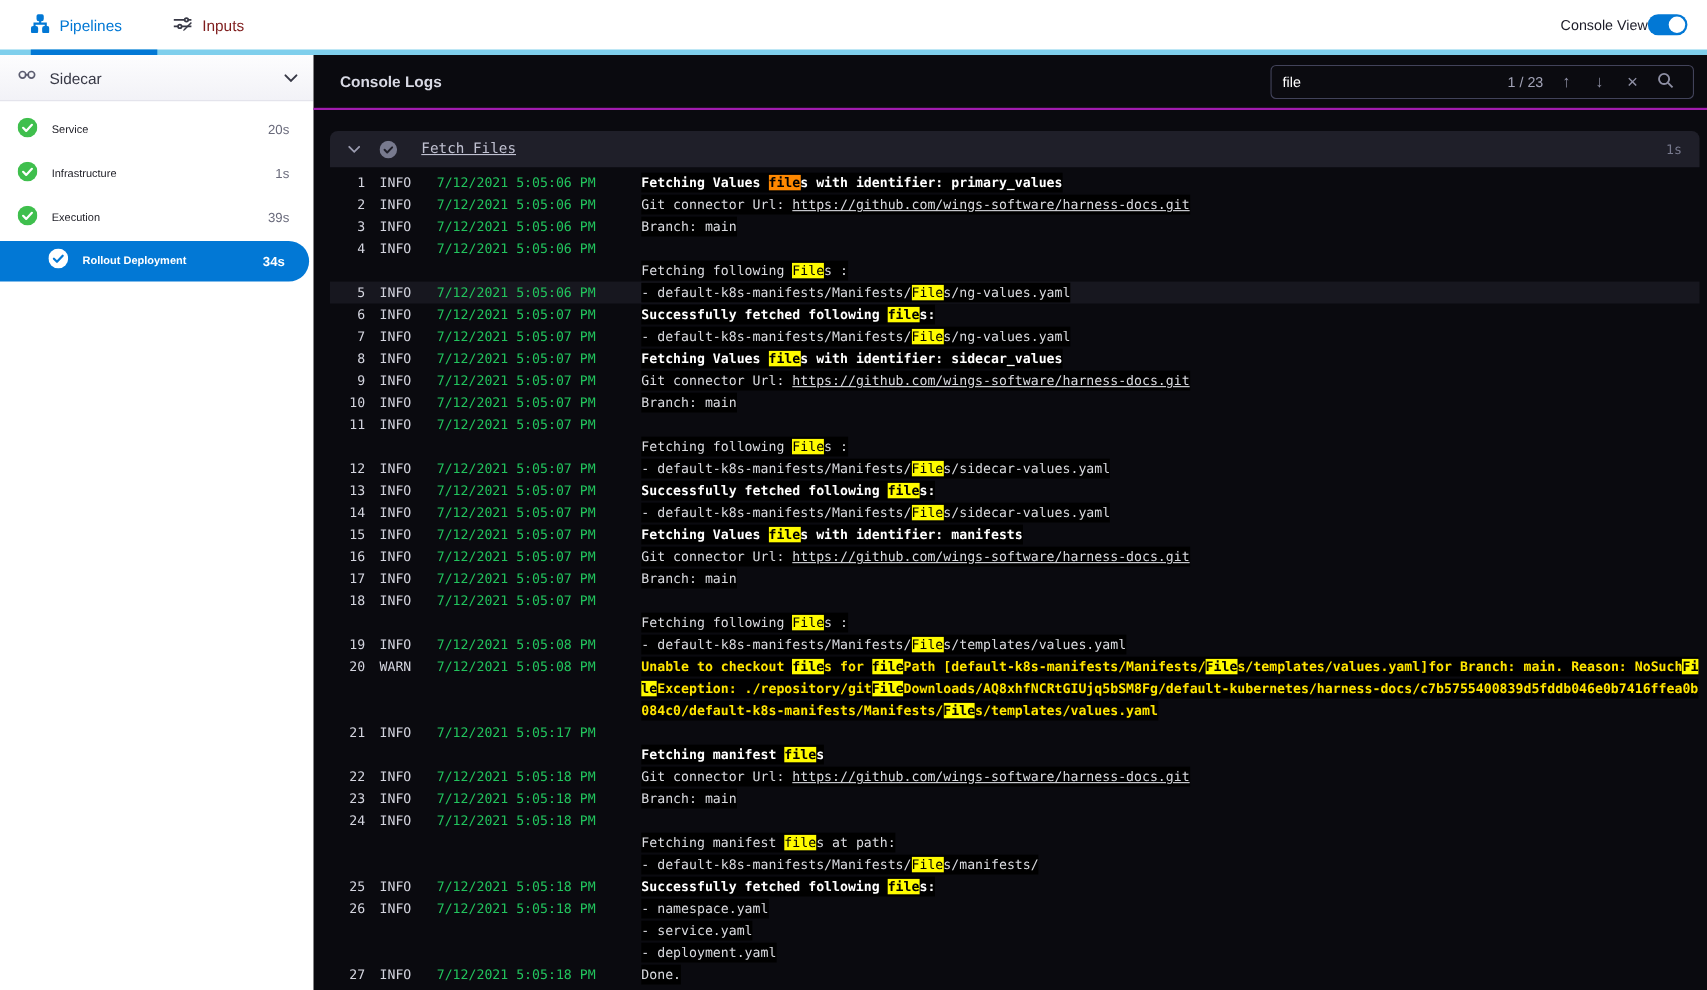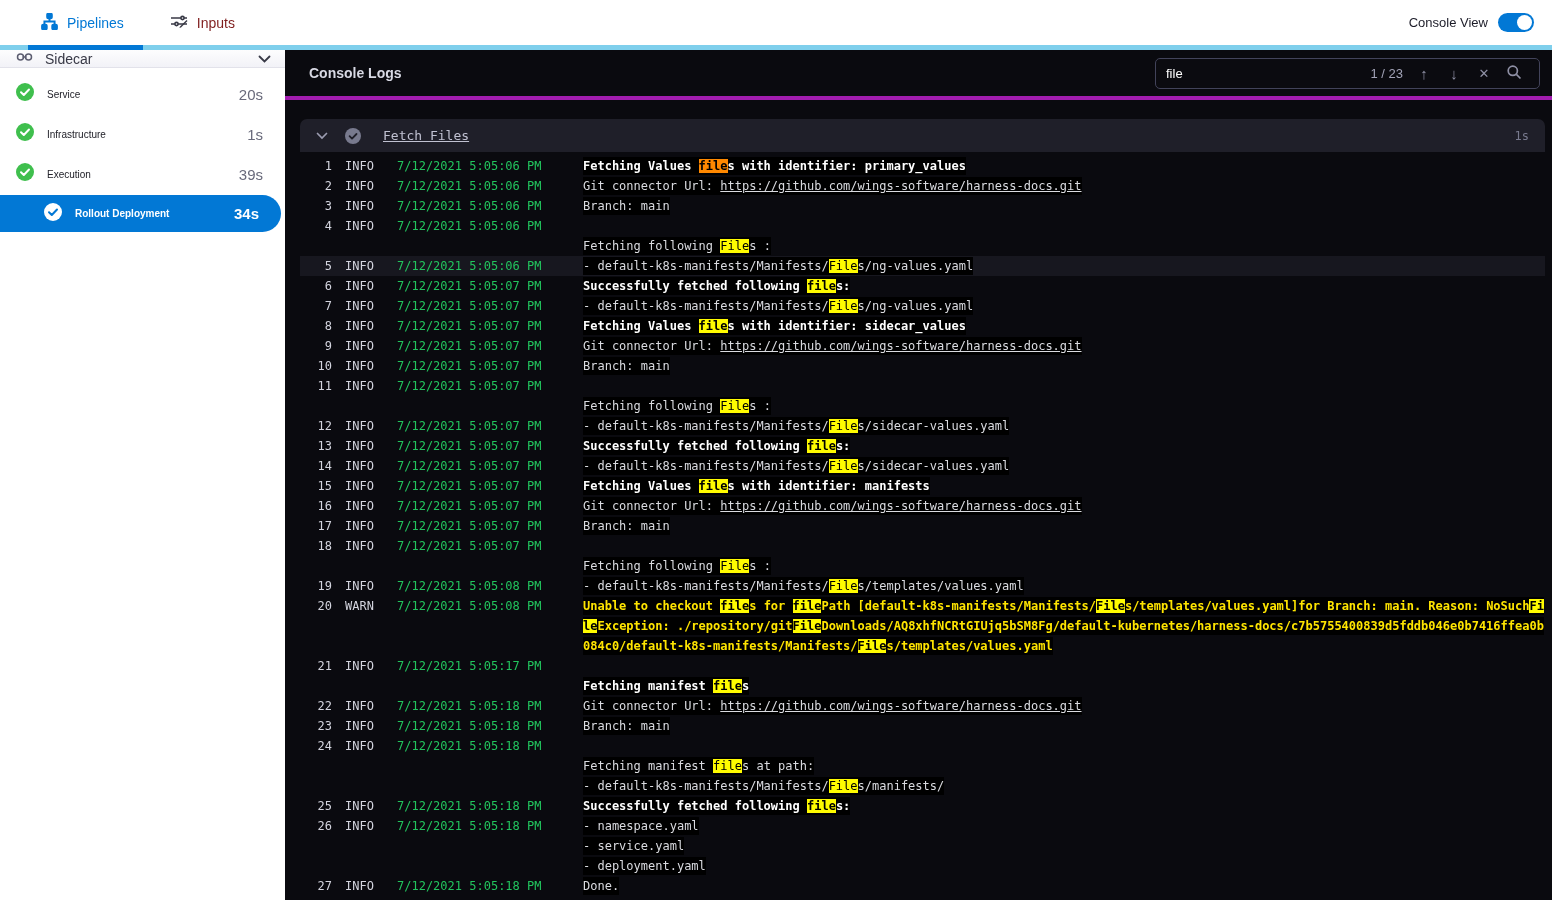--- a/index.html
+++ b/index.html
@@ -1,53 +1,53 @@
 <!DOCTYPE html>
 <html><head>
 <meta charset="utf-8">
 <style>
   * { box-sizing: border-box; margin: 0; padding: 0; }
   html,body { width:1552px; height:900px; overflow:hidden; background:#fff;
     font-family:"Liberation Sans", sans-serif; }
 
   
-  .topbar { height:45px; background:#fff; display:flex; align-items:center; padding-left:41px; }
+  .topbar { height:45px; background:#fff; display:flex; align-items:center; padding-left:28px; }
   .tab { display:flex; align-items:center; gap:9px; font-size:14px; cursor:pointer; }
   .tab.active { color:#0278d5; font-weight:500; }
   .tab.inactive { color:#7f1d1d; margin-left:46px; }
-  .topbar-right { margin-left:auto; margin-right:18px; display:flex; align-items:center; gap:10px; }
+  .topbar-right { margin-left:auto; margin-right:18px; display:flex; align-items:center; }
   .cv-label { font-size:13px; color:#1c1c28; }
   .toggle { width:36px; height:19px; border-radius:10px; background:#0278d5; position:relative; cursor:pointer; }
   .toggle .knob { position:absolute; right:2px; top:2px; width:15px; height:15px; border-radius:50%; background:#fff; }
 
   .accentbar { height:5px; background:#7fcfec; position:relative; }
   .accentbar .active-underline { position:absolute; left:28px; top:0; width:115px; height:5px; background:#0278d5; }
 
   
   .main { display:flex; height:850px; }
 
   
   .sidebar { width:285px; background:#fff; flex:none; display:flex; flex-direction:column; }
-  .pipeline-header { height:18px; display:flex; align-items:center; padding:0 14px 0 16px;
+  .pipeline-header { height:42px; display:flex; align-items:center; padding:0 14px 0 16px;
     background:linear-gradient(#fdfdfe,#f2f2f7); border-bottom:1px solid #e2e2ea; }
   .pipeline-header .pname { font-size:14px; color:#383946; margin-left:12px; }
   .pipeline-header .chev { margin-left:auto; display:flex; }
   .stage-list { padding-top:6px; }
   .stage { height:40px; display:flex; align-items:center; padding:0 22px 0 16px; cursor:pointer; }
   .stage .slabel { font-size:10px; color:#22222a; margin-left:13px; }
-  .stage .sdur { margin-left:auto; font-size:15px; color:#696a7b; }
+  .stage .sdur { margin-left:auto; font-size:12px; color:#696a7b; }
   .stage.selected { background:#0278d5; border-radius:0 19px 19px 0; height:37px; margin:1px 4px 1px 0;
     padding-left:44px; }
   .stage.selected .slabel { color:#fff; font-weight:bold; }
   .stage.selected .sdur { color:#fff; font-weight:bold; }
 
   
   .console { flex:1; background:#0a0a0f; display:flex; flex-direction:column; min-width:0; }
   .console-top { height:50px; flex:none; display:flex; align-items:center; padding:0 12px 0 24px;
-    border-bottom:4px solid #a21caf; }
+    border-bottom:2px solid #a21caf; }
   .console-title { font-size:14px; font-weight:bold; color:#d8d9e4; }
   .searchbox { margin-left:auto; width:385px; height:31px; border:1px solid #42435a; border-radius:5px;
     display:flex; align-items:center; padding:0 10px; background:#0b0b10; }
   .searchbox input { flex:1; min-width:0; background:transparent; border:none; outline:none;
     color:#fff; font-size:13px; font-family:"Liberation Sans",sans-serif; }
   .match-counter { color:#a2a3b7; font-size:13px; margin-right:6px; white-space:nowrap; }
   .sbtn { color:#8f90a5; font-size:15px; width:30px; text-align:center; cursor:pointer; flex:none; line-height:1; }
   .sbtn.small { font-size:13px; }
 
   .log-wrap { margin:19px 7px 0 15px; flex:1; min-height:0; }

